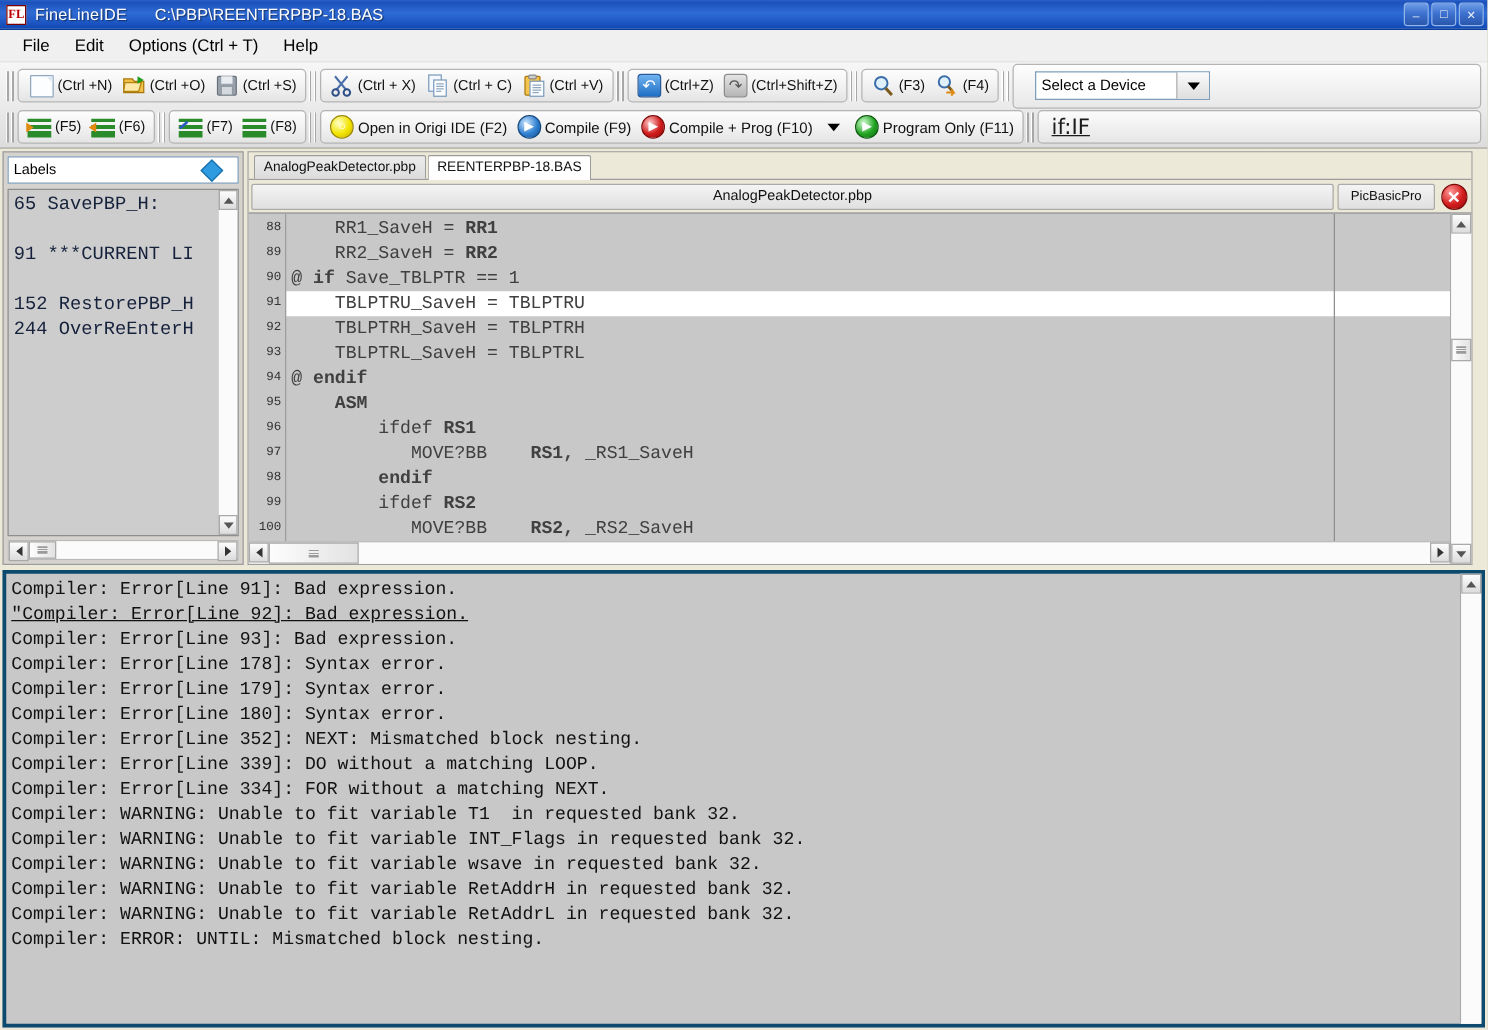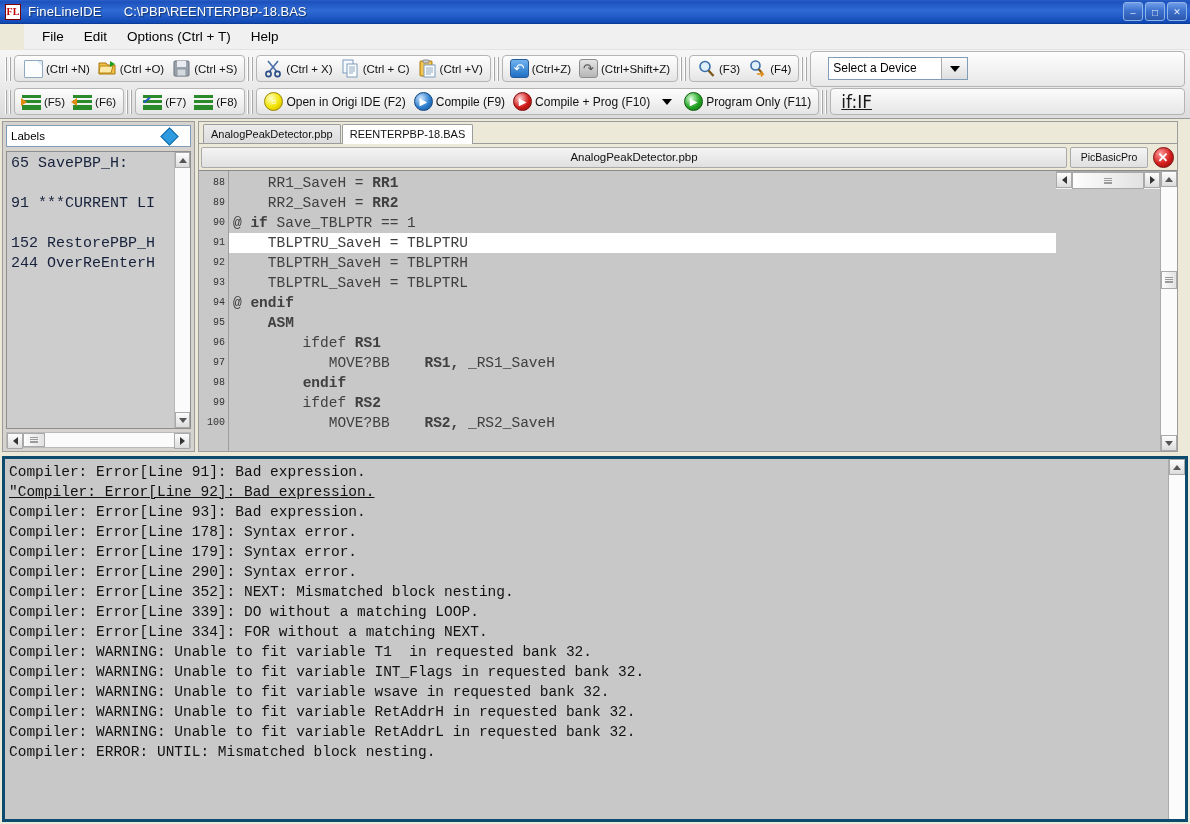--- a/index.html
+++ b/index.html
@@ -62,21 +62,20 @@
   .win-btn.max::after { content: "\25A1"; font-size: 10px; }
   .win-btn.close::after { content: "\2715"; font-size: 9px; }
 
   
   #menubar {
     flex: 0 0 26px;
     background: #f0f0f0;
     display: flex; align-items: center;
     padding-left: 8px; gap: 0;
     border-bottom: 1px solid #e2e2e2;
-    margin-left: 24px;
   }
   .menu-item {
     font-size: 13.5px; color: #000;
     padding: 3px 10px; cursor: pointer; white-space: nowrap;
   }
 
   
   #toolbar-area {
     flex: 0 0 68px;
     background: linear-gradient(180deg,#f6f6f6 0%,#ebebeb 50%,#dcdcdc 100%);
@@ -288,21 +287,21 @@
     width:21px;height:21px;border-radius:50%;
     background:radial-gradient(circle at 34% 30%,#ff9c9c,#d41d1d 55%,#8e0b0b);
     border:1px solid #7a0a0a; color:#fff;font-size:13px;font-weight:bold;
     display:flex;align-items:center;justify-content:center;line-height:1;
   }
   #codearea {
     flex:1 1 auto; display:flex; min-height:0;
     border-top:1px solid #8a8a8a; background:#c8c8c8;
   }
   #code-scroll {
-    flex:1 1 auto; display:flex; min-width:0;
+    flex:1 1 auto; display:flex; flex-direction:column; min-width:0;
   }
   #code-body {
     flex:1 1 auto; display:flex; overflow:hidden; background:#c8c8c8;
     position:relative;
   }
   #gutter {
     flex:0 0 30px; background:#c8c8c8; text-align:right;
     padding-top:2px; border-right:1px solid #9d9d9d;
   }
   .gnum {
@@ -650,21 +649,21 @@
       </div>
     </div>
 
     <div id="lower">
       <div id="outtext">
         <div class="oline">Compiler: Error[Line 91]: Bad expression.</div>
         <div class="oline u">"Compiler: Error[Line 92]: Bad expression.</div>
         <div class="oline">Compiler: Error[Line 93]: Bad expression.</div>
         <div class="oline">Compiler: Error[Line 178]: Syntax error.</div>
         <div class="oline">Compiler: Error[Line 179]: Syntax error.</div>
-        <div class="oline">Compiler: Error[Line 290]: Syntax error.</div>
+        <div class="oline">Compiler: Error[Line 180]: Syntax error.</div>
         <div class="oline">Compiler: Error[Line 352]: NEXT: Mismatched block nesting.</div>
         <div class="oline">Compiler: Error[Line 339]: DO without a matching LOOP.</div>
         <div class="oline">Compiler: Error[Line 334]: FOR without a matching NEXT.</div>
         <div class="oline">Compiler: WARNING: Unable to fit variable T1  in requested bank 32.</div>
         <div class="oline">Compiler: WARNING: Unable to fit variable INT_Flags in requested bank 32.</div>
         <div class="oline">Compiler: WARNING: Unable to fit variable wsave in requested bank 32.</div>
         <div class="oline">Compiler: WARNING: Unable to fit variable RetAddrH in requested bank 32.</div>
         <div class="oline">Compiler: WARNING: Unable to fit variable RetAddrL in requested bank 32.</div>
         <div class="oline">Compiler: ERROR: UNTIL: Mismatched block nesting.</div>
       </div>

